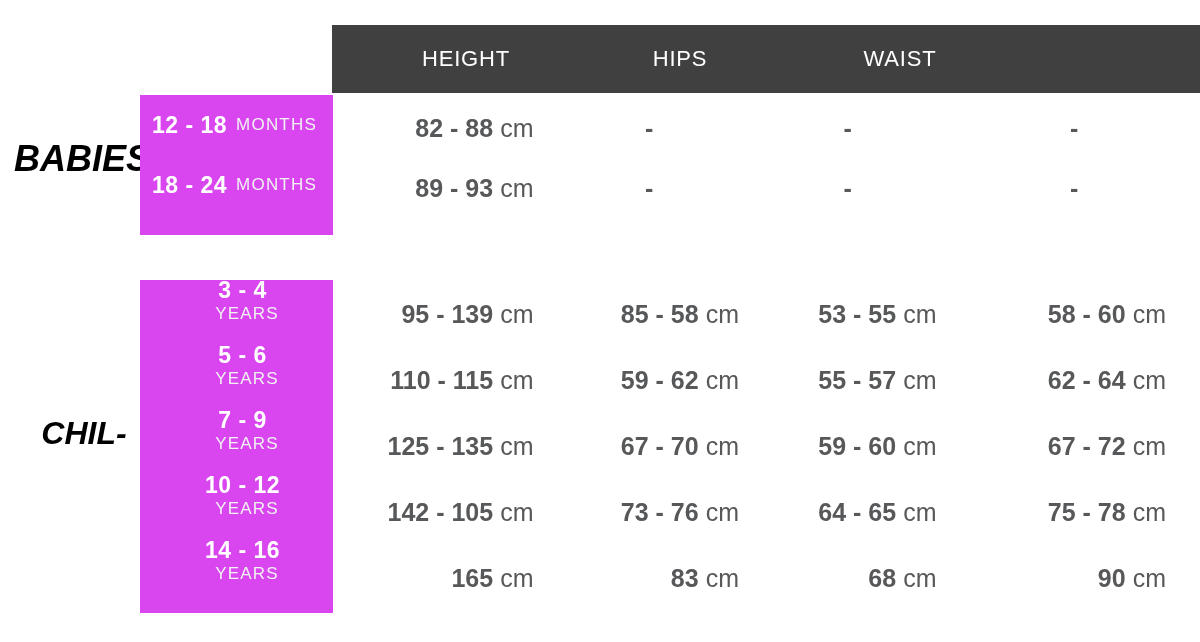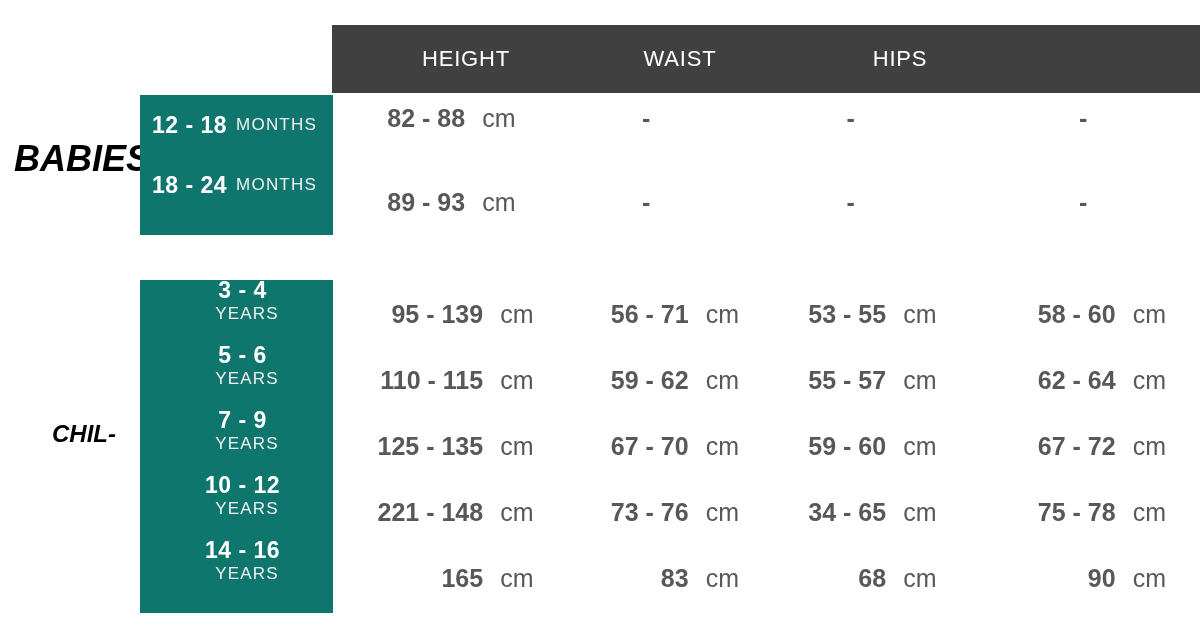--- a/index.html
+++ b/index.html
@@ -38,29 +38,29 @@
   
   .section-title {
     position: absolute;
     color: #000000;
     font-weight: bold;
     font-style: italic;
     text-align: center;
     white-space: nowrap;
   }
   .babies-title { left: 14px; top: 138px; width: 120px; font-size: 36px; }
-  .children-title { left: 28px; top: 418px; width: 112px; font-size: 24px; line-height: 31px; }
+  .children-title { left: 28px; top: 418px; width: 112px; font-size: 32px; line-height: 31px; }
   .children-title .line { display: block; }
 
   
   .label-box {
     position: absolute;
     left: 140px;
     width: 193px;
-    background: #0f766e;
+    background: #d946ef;
     display: grid;
   }
   .babies-box   { top: 95px;  height: 140px; grid-auto-rows: 60px; padding-top: 3px; }
   .children-box { top: 280px; height: 333px; grid-auto-rows: 65px; padding-top: 3px; }
   .age-row {
     display: flex;
     align-items: center;
     padding-left: 12px;
     white-space: nowrap;
   }
@@ -81,49 +81,49 @@
   }
 
   
   .data-grid {
     position: absolute;
     left: 332px;
     width: 846px;
     display: grid;
     grid-template-columns: repeat(4, 1fr);
   }
-  .babies-data   { top: 88px;  grid-auto-rows: 60px; gap: 24px; }
+  .babies-data   { top: 98px;  grid-auto-rows: 60px; }
   .children-data { top: 281px; grid-auto-rows: 66px; }
   .cell {
     display: flex;
     align-items: center;
     justify-content: flex-end;
     white-space: nowrap;
     color: #57585a;
     font-size: 25px;
   }
   .cell:nth-child(4n+1) { padding-right: 10px; }
   .cell:nth-child(4n+2) { padding-right: 16px; }
   .cell:nth-child(4n+3) { padding-right: 30px; }
   .cell:nth-child(4n)   { padding-right: 12px; }
   .cell .num  { font-weight: bold; }
-  .cell .unit { font-weight: 400; margin-left: 17px; }
+  .cell .unit { font-weight: 400; margin-left: 7px; }
   .cell.dash { justify-content: center; padding-right: 0; font-weight: bold; }
   .cell.dash:nth-child(4n+3) { transform: translateX(-13px); }
   .cell.dash:nth-child(4n)   { transform: translateX(2px); }
 </style>
 </head>
 <body>
 
 <div class="sheet">
 
   <div class="header-bar">
     <div class="col-header">HEIGHT</div>
+    <div class="col-header">HIPS</div>
     <div class="col-header">WAIST</div>
-    <div class="col-header">HIPS</div>
   </div>
 
   <div class="section-title babies-title">BABIES</div>
   <div class="section-title children-title">
     <span class="line">CHIL-</span>
   </div>
 
   <div class="label-box babies-box">
     <div class="age-row">
       <span class="age-num">12 - 18</span>
@@ -187,21 +187,21 @@
         <span class="num">-</span>
       </div>
   </div>
 
   <div class="data-grid children-data">
     <div class="cell">
         <span class="num">95 - 139</span>
         <span class="unit">cm</span>
       </div>
     <div class="cell">
-        <span class="num">56 - 71</span>
+        <span class="num">85 - 58</span>
         <span class="unit">cm</span>
       </div>
     <div class="cell">
         <span class="num">53 - 55</span>
         <span class="unit">cm</span>
       </div>
     <div class="cell">
         <span class="num">58 - 60</span>
         <span class="unit">cm</span>
       </div>
@@ -234,29 +234,29 @@
     <div class="cell">
         <span class="num">59 - 60</span>
         <span class="unit">cm</span>
       </div>
     <div class="cell">
         <span class="num">67 - 72</span>
         <span class="unit">cm</span>
       </div>
 
     <div class="cell">
-        <span class="num">221 - 148</span>
+        <span class="num">142 - 105</span>
         <span class="unit">cm</span>
       </div>
     <div class="cell">
         <span class="num">73 - 76</span>
         <span class="unit">cm</span>
       </div>
     <div class="cell">
-        <span class="num">34 - 65</span>
+        <span class="num">64 - 65</span>
         <span class="unit">cm</span>
       </div>
     <div class="cell">
         <span class="num">75 - 78</span>
         <span class="unit">cm</span>
       </div>
 
     <div class="cell">
         <span class="num">165</span>
         <span class="unit">cm</span>

